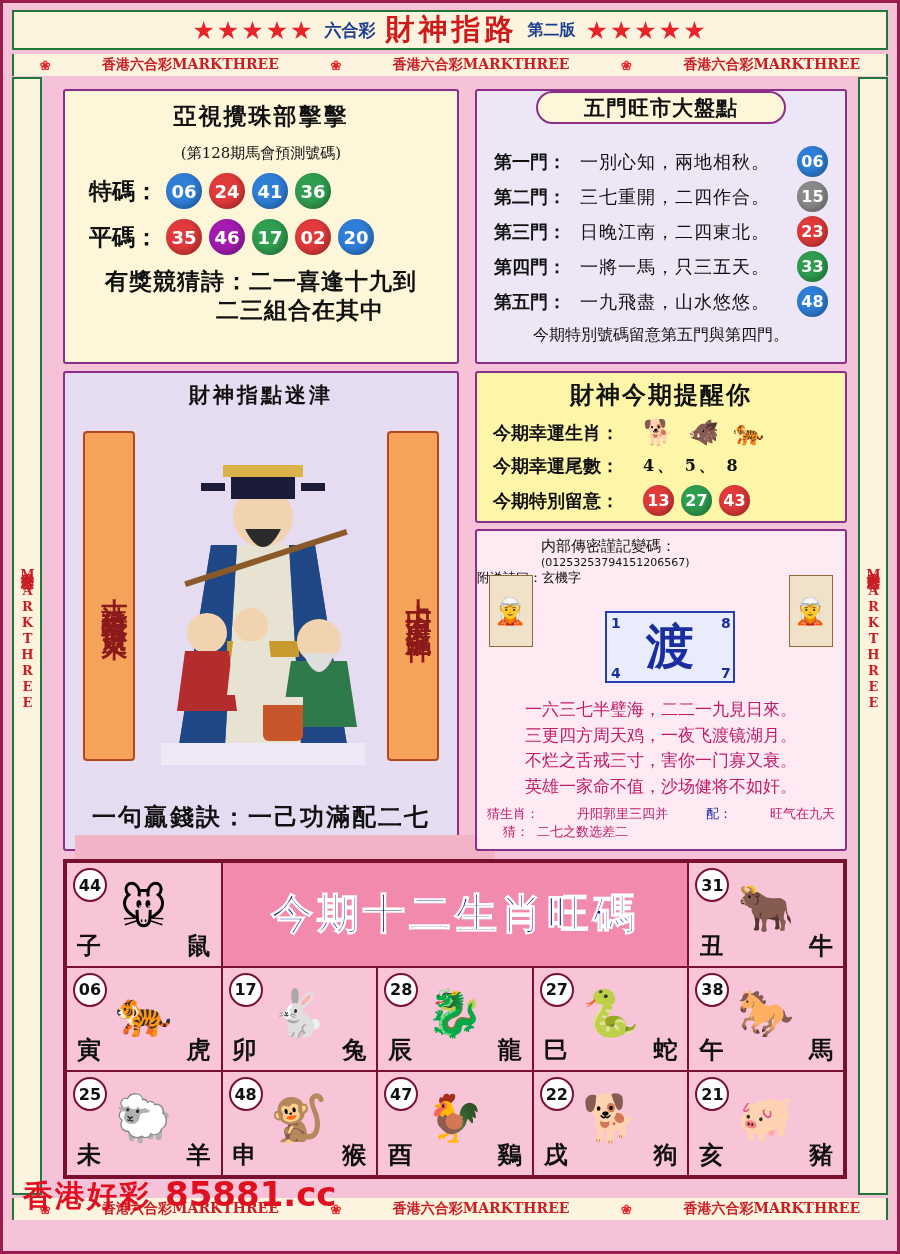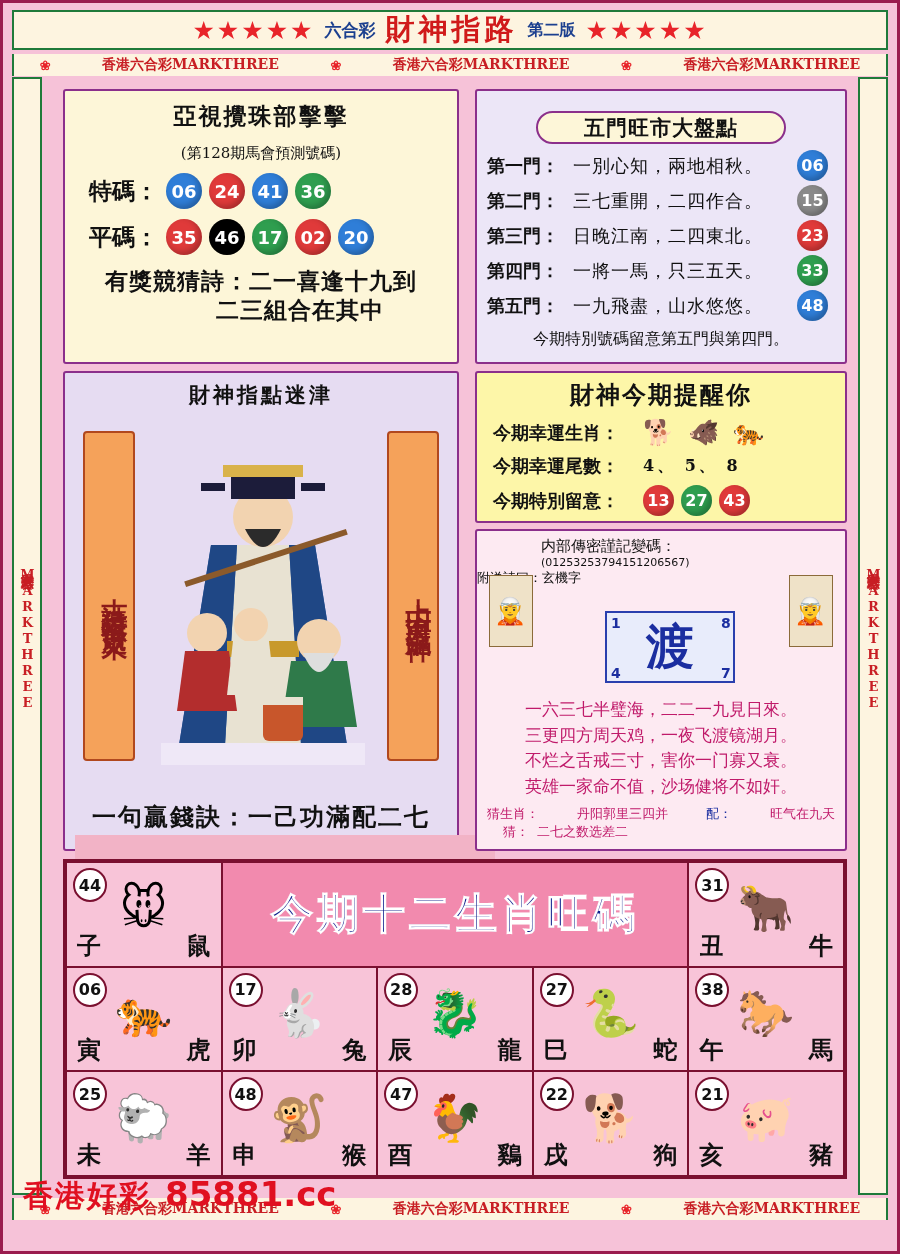--- a/index.html
+++ b/index.html
@@ -99,27 +99,27 @@
     letter-spacing:1px;
   }
   .riddle .l2 { padding-left:78px; display:block; }
 
   
   .panelB {
     position:absolute; left:428px; top:8px; width:372px; height:275px;
     background:#ece6f7; border:2px solid #8b2f8b; border-radius:3px;
   }
   .panelB .cap {
-    margin:20px auto 0; width:250px; height:33px; background:#fdf6d8;
+    margin:0 auto 0; width:250px; height:33px; background:#fdf6d8;
     border:2px solid #8b2f8b; border-radius:17px;
     display:flex; align-items:center; justify-content:center;
     font-size:21px; font-weight:bold; color:#111;
     font-family:"DejaVu Serif","Liberation Serif",serif; letter-spacing:1px;
   }
-  .gatelist { margin-top:6px; padding:0 10px 0 10px; }
+  .gatelist { margin-top:22px; padding:0 10px 0 17px; }
   .gaterow { display:flex; align-items:center; margin-top:4px; }
   .gaterow .g-name {
     font-size:18px; font-weight:bold; color:#111; width:86px;
     font-family:"DejaVu Serif","Liberation Serif",serif;
   }
   .gaterow .g-text {
     font-size:18px; color:#111; flex:1;
     font-family:"DejaVu Serif","Liberation Serif",serif; letter-spacing:1px;
   }
   .panelB .foot {
@@ -304,21 +304,21 @@
         <span class="lbl">特碼：</span>
         <span class="ball" style="background:#2f7ed8">06</span>
         <span class="ball" style="background:#e03a3a">24</span>
         <span class="ball" style="background:#2f7ed8">41</span>
         <span class="ball" style="background:#2f9e4f">36</span>
       </div>
 
       <div class="numrow">
         <span class="lbl">平碼：</span>
         <span class="ball" style="background:#e03a3a">35</span>
-        <span class="ball" style="background:#000000">46</span>
+        <span class="ball" style="background:#a21caf">46</span>
         <span class="ball" style="background:#2f9e4f">17</span>
         <span class="ball" style="background:#e03a3a">02</span>
         <span class="ball" style="background:#2f7ed8">20</span>
       </div>
 
       <div class="riddle">
         <span>有獎競猜詩：</span><span>二一喜逢十九到</span>
         <span class="l2">二三組合在其中</span>
       </div>
     </div>

